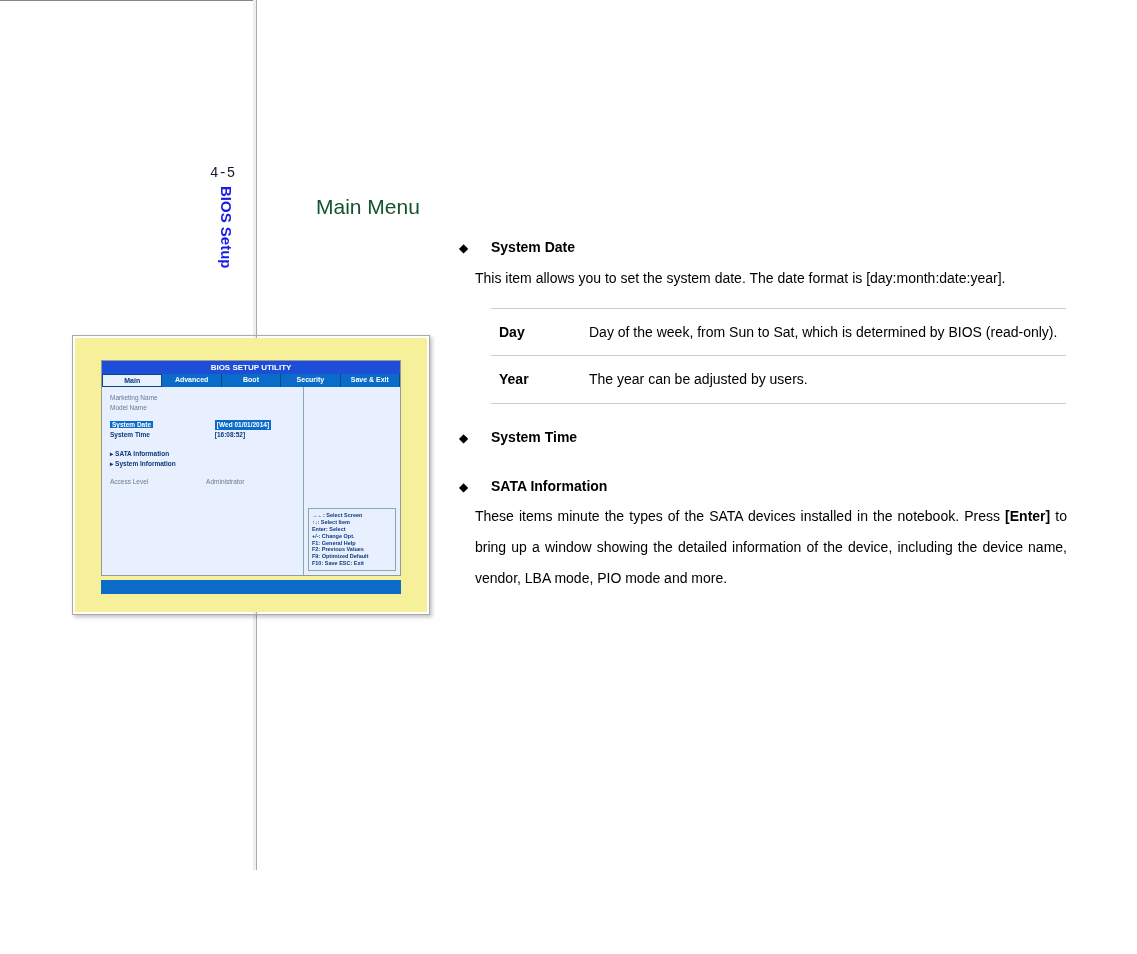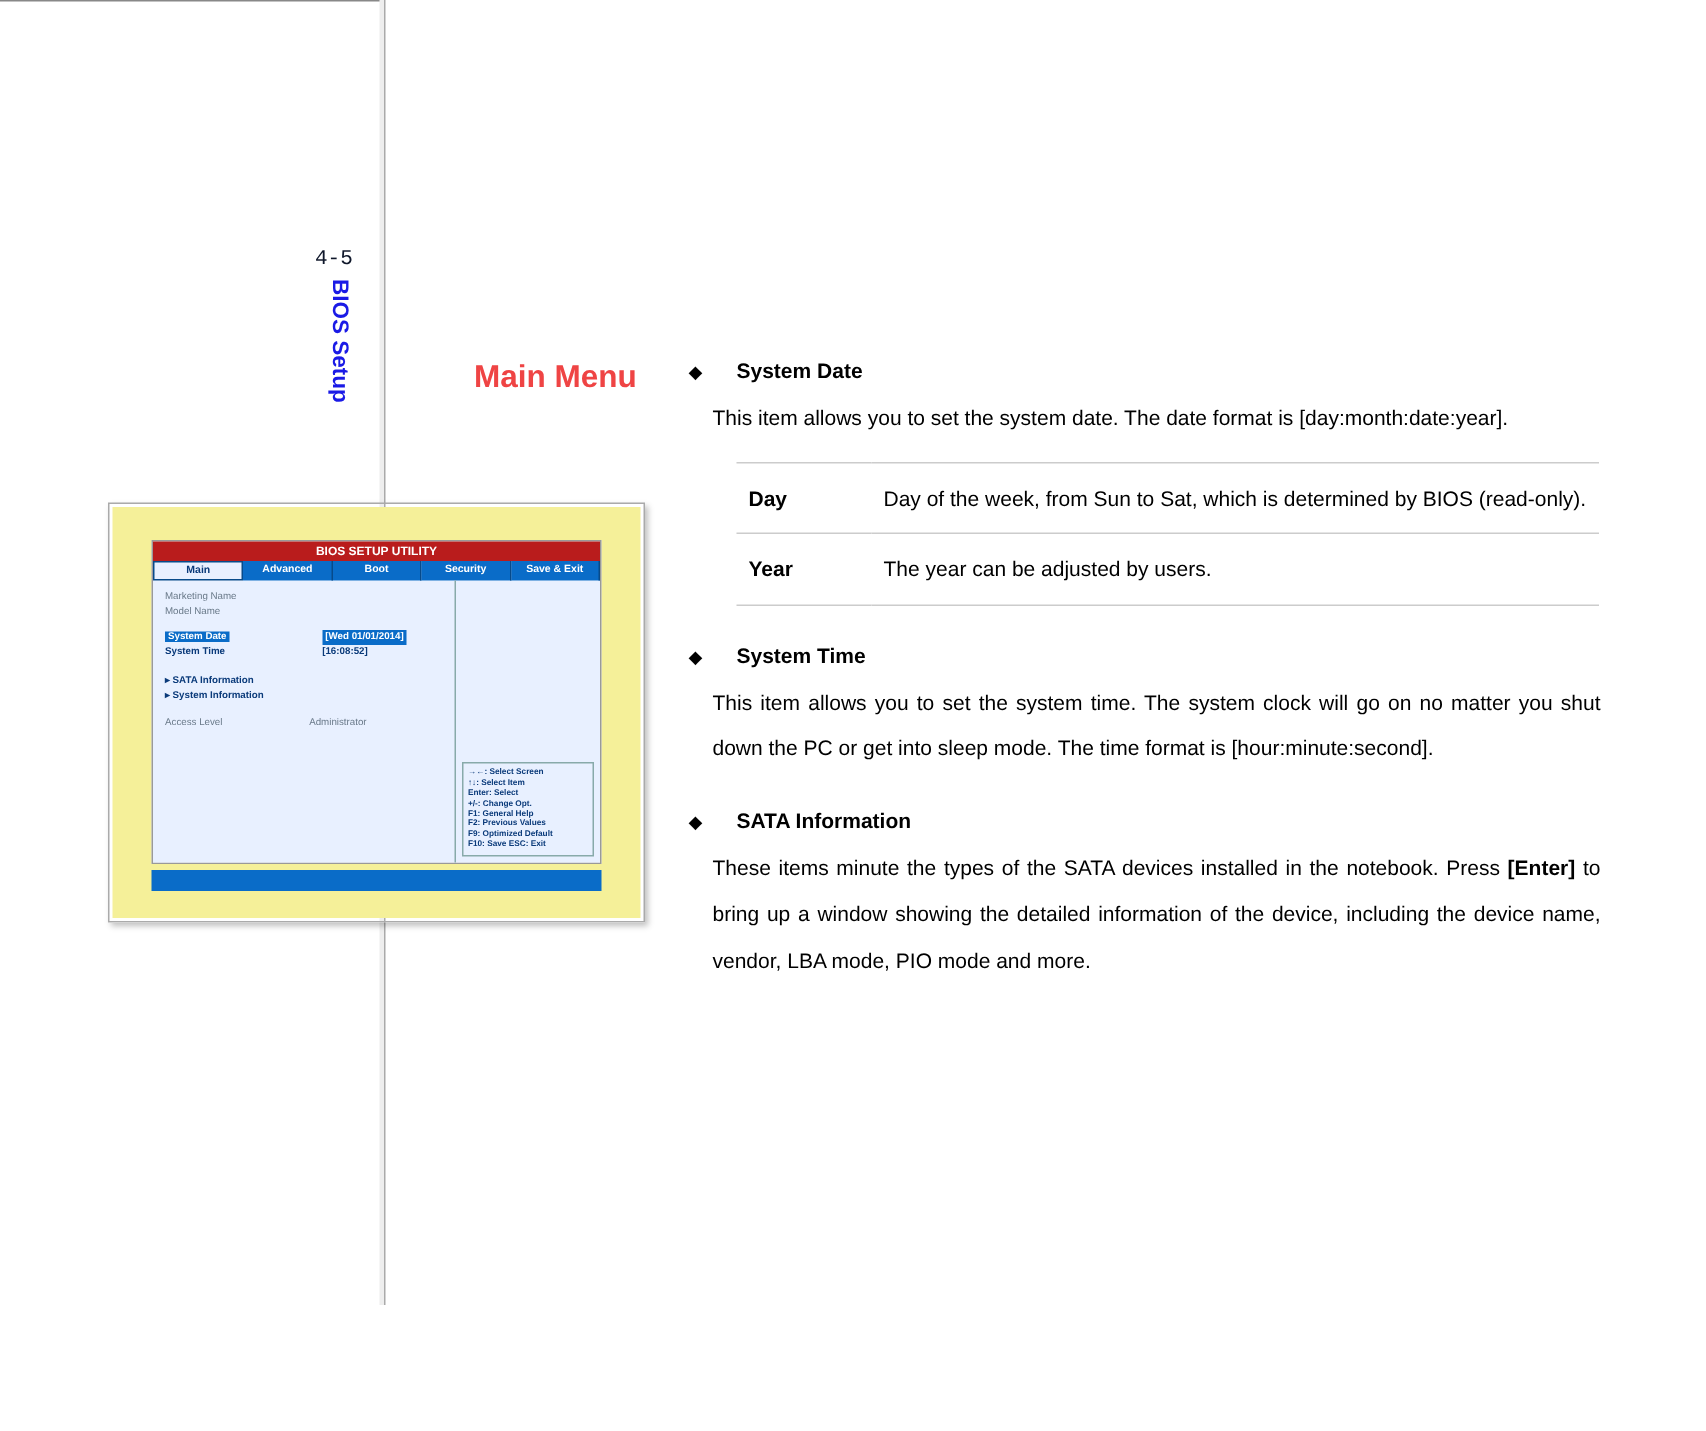--- a/index.html
+++ b/index.html
@@ -56,23 +56,22 @@
     font-weight: bold;
     color: #1a1ae6;
     writing-mode: vertical-rl;
     text-orientation: mixed;
   }
   .main-title {
     position: absolute;
     top: 195px;
     left: 316px;
     font-size: 21px;
-    font-weight: bold;
-    color: #ef4444;
-    margin-top: 45px;
+    font-weight: normal;
+    color: #14532d;
   }
   .content {
     position: absolute;
     top: 232px;
     left: 455px;
     width: 612px;
     font-size: 14px;
     line-height: 2.2;
     color: #000;
   }
@@ -111,21 +110,21 @@
     position: absolute; inset: 2px;
     background: #f5f099;
   }
   .bios {
     position: absolute;
     top: 24px; left: 28px; right: 28px; bottom: 38px;
     background: #fff;
     border: 1px solid #999;
   }
   .bios-title {
-    background: #b91c1c;
+    background: #1d4ed8;
     color: #fff;
     text-align: center;
     font-size: 8px;
     font-weight: bold;
     padding: 2px 0;
   }
   .bios-tabs {
     display: flex;
     font-size: 7px;
     color: #fff;
@@ -268,21 +267,20 @@
         </tr>
       </tbody>
         </table>
     </div>
 
     <div class="item">
       <div class="bullet-row">
         <span class="bullet">◆</span>
         <span class="item-title">System Time</span>
       </div>
-      <div class="item-body">This item allows you to set the system time.  The system clock will go on no matter you shut down the PC or get into sleep mode.  The time format is [hour:minute:second].</div>
     </div>
 
     <div class="item">
       <div class="bullet-row">
         <span class="bullet">◆</span>
         <span class="item-title">SATA Information</span>
       </div>
       <div class="item-body">
         <span>These items minute the types of the SATA devices installed in the notebook. Press </span><span class="enter">[Enter]</span><span> to bring up a window showing the detailed information of the device, including the device name, vendor, LBA mode, PIO mode and more.</span>
       </div>

